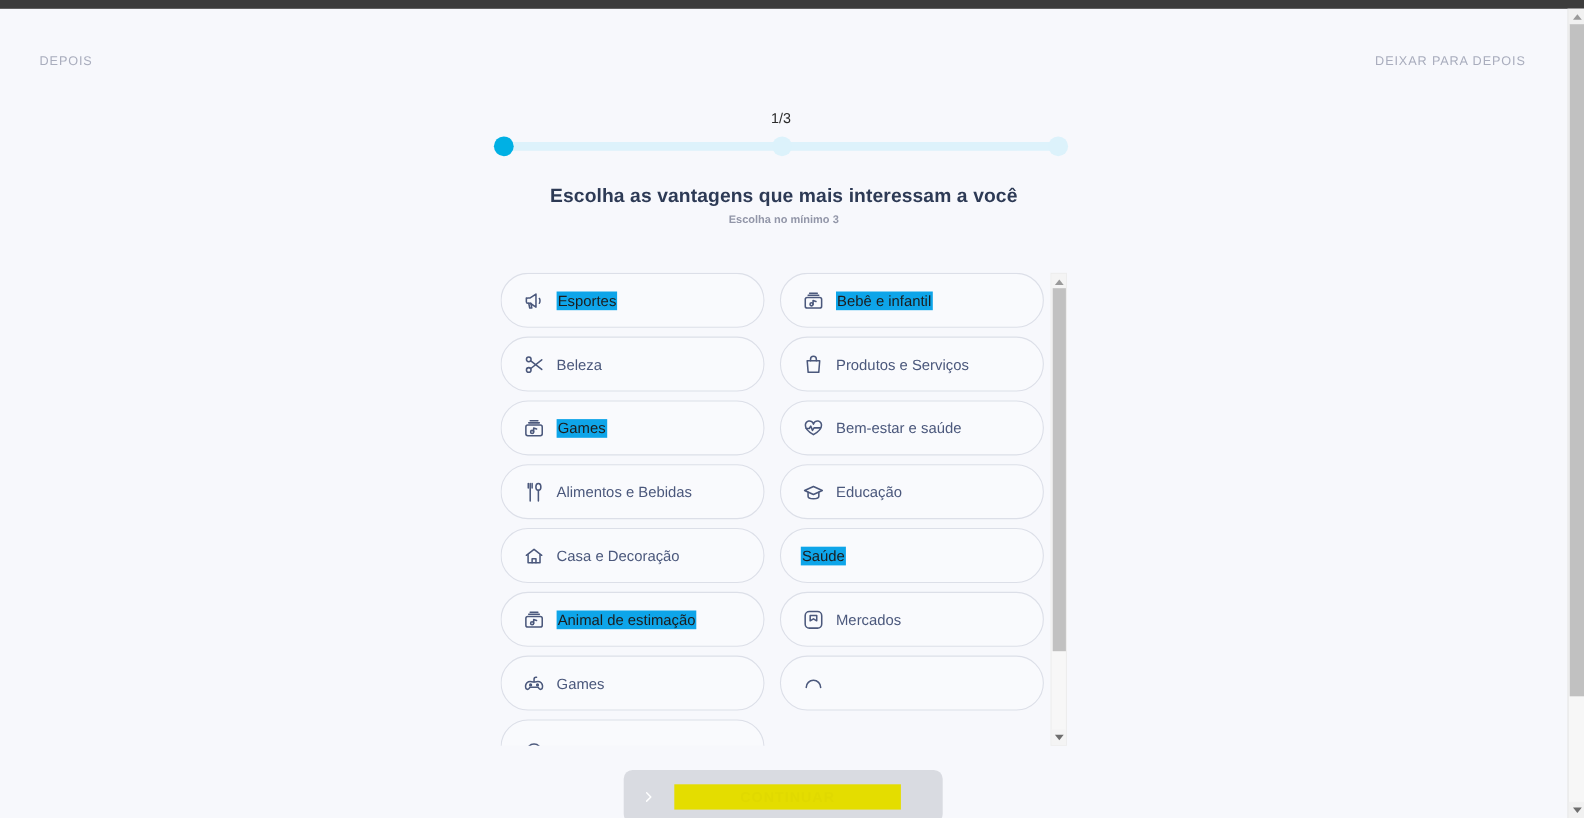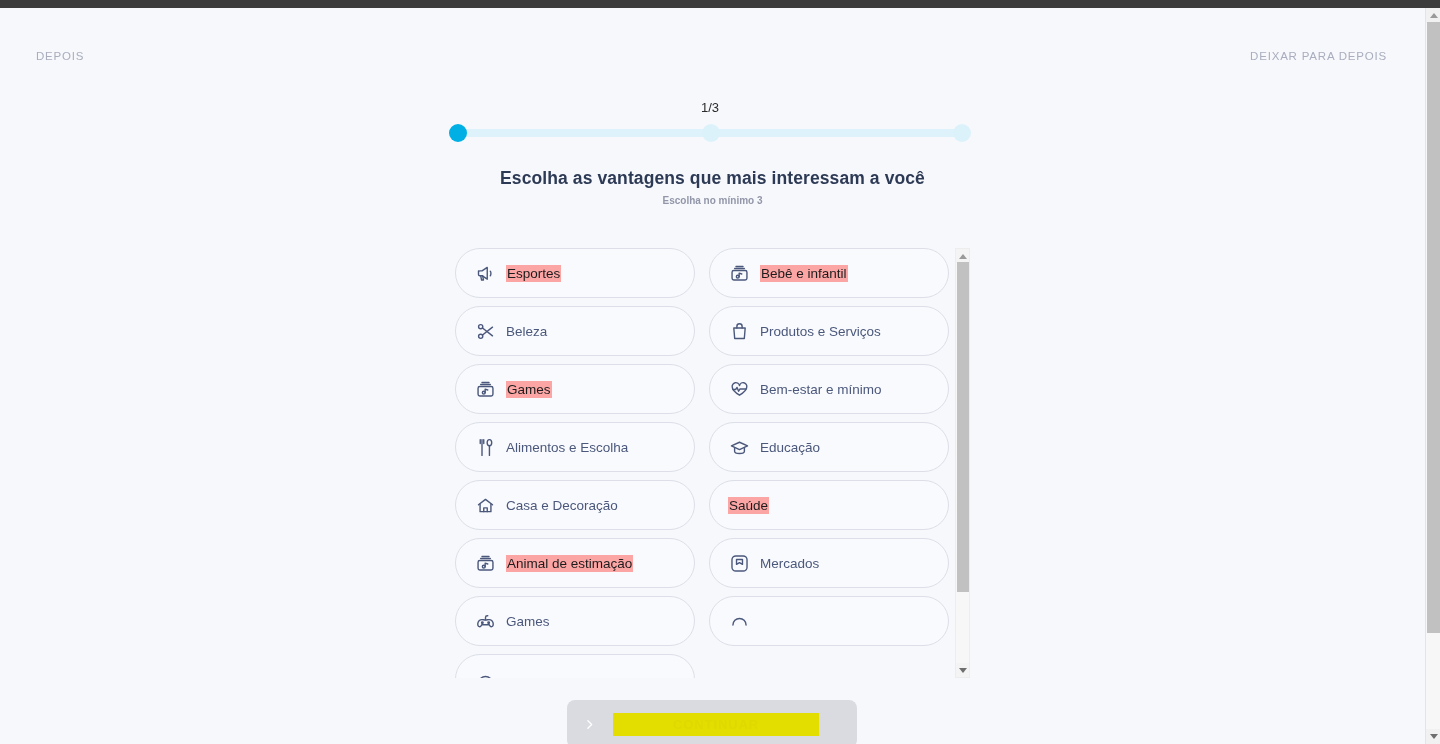--- a/index.html
+++ b/index.html
@@ -179,21 +179,21 @@
     display: flex; align-items: center; justify-content: center;
     margin-right: 10px;
     color: #4b587c;
   }
   .chip-label {
     font-size: 13.5px;
     color: #4b587c;
     white-space: nowrap;
   }
   .chip-label.hl {
-    background: #fca5a5;
+    background: #0ea5e9;
     color: #1c1c1c;
     padding: 1px 1px;
   }
 
   
   .inner-scrollbar {
     position: absolute;
     top: 248px;
     left: 955px;
     width: 15px;
@@ -329,31 +329,31 @@
           </span>
           <span class="chip-label hl">Games</span>
         </div>
         <div class="chip">
           <span class="chip-icon">
             <svg viewBox="0 0 24 24" width="21" height="21" fill="none" stroke="currentColor" stroke-width="1.6" stroke-linecap="round" stroke-linejoin="round">
               <path d="M20.3 9.2c0 4.4-8.3 9.3-8.3 9.3S3.7 13.6 3.7 9.2A4.2 4.2 0 0 1 12 7.6a4.2 4.2 0 0 1 8.3 1.6z"></path>
               <path d="M4.4 12h3.2l1.6-2.4L11 14l1.6-2.6h6.7"></path>
             </svg>
           </span>
-          <span class="chip-label">Bem-estar e mínimo</span>
+          <span class="chip-label">Bem-estar e saúde</span>
         </div>
         <div class="chip">
           <span class="chip-icon">
             <svg viewBox="0 0 24 24" width="21" height="21" fill="none" stroke="currentColor" stroke-width="1.6" stroke-linecap="round" stroke-linejoin="round">
               <path d="M8 3v6M6 3v4.5M10 3v4.5M8 9v12"></path>
               <path d="M16.5 3c1.6 0 2.6 1.7 2.6 3.6s-1 3.4-2.6 3.4-2.6-1.5-2.6-3.4S14.9 3 16.5 3z"></path>
               <path d="M16.5 10v11"></path>
             </svg>
           </span>
-          <span class="chip-label">Alimentos e Escolha</span>
+          <span class="chip-label">Alimentos e Bebidas</span>
         </div>
         <div class="chip">
           <span class="chip-icon">
             <svg viewBox="0 0 24 24" width="21" height="21" fill="none" stroke="currentColor" stroke-width="1.6" stroke-linecap="round" stroke-linejoin="round">
               <path d="M12 6 2.8 10.2 12 14.4l9.2-4.2z"></path>
               <path d="M6.4 12v4.2c0 1.5 2.6 2.6 5.6 2.6s5.6-1.1 5.6-2.6V12"></path>
             </svg>
           </span>
           <span class="chip-label">Educação</span>
         </div>

